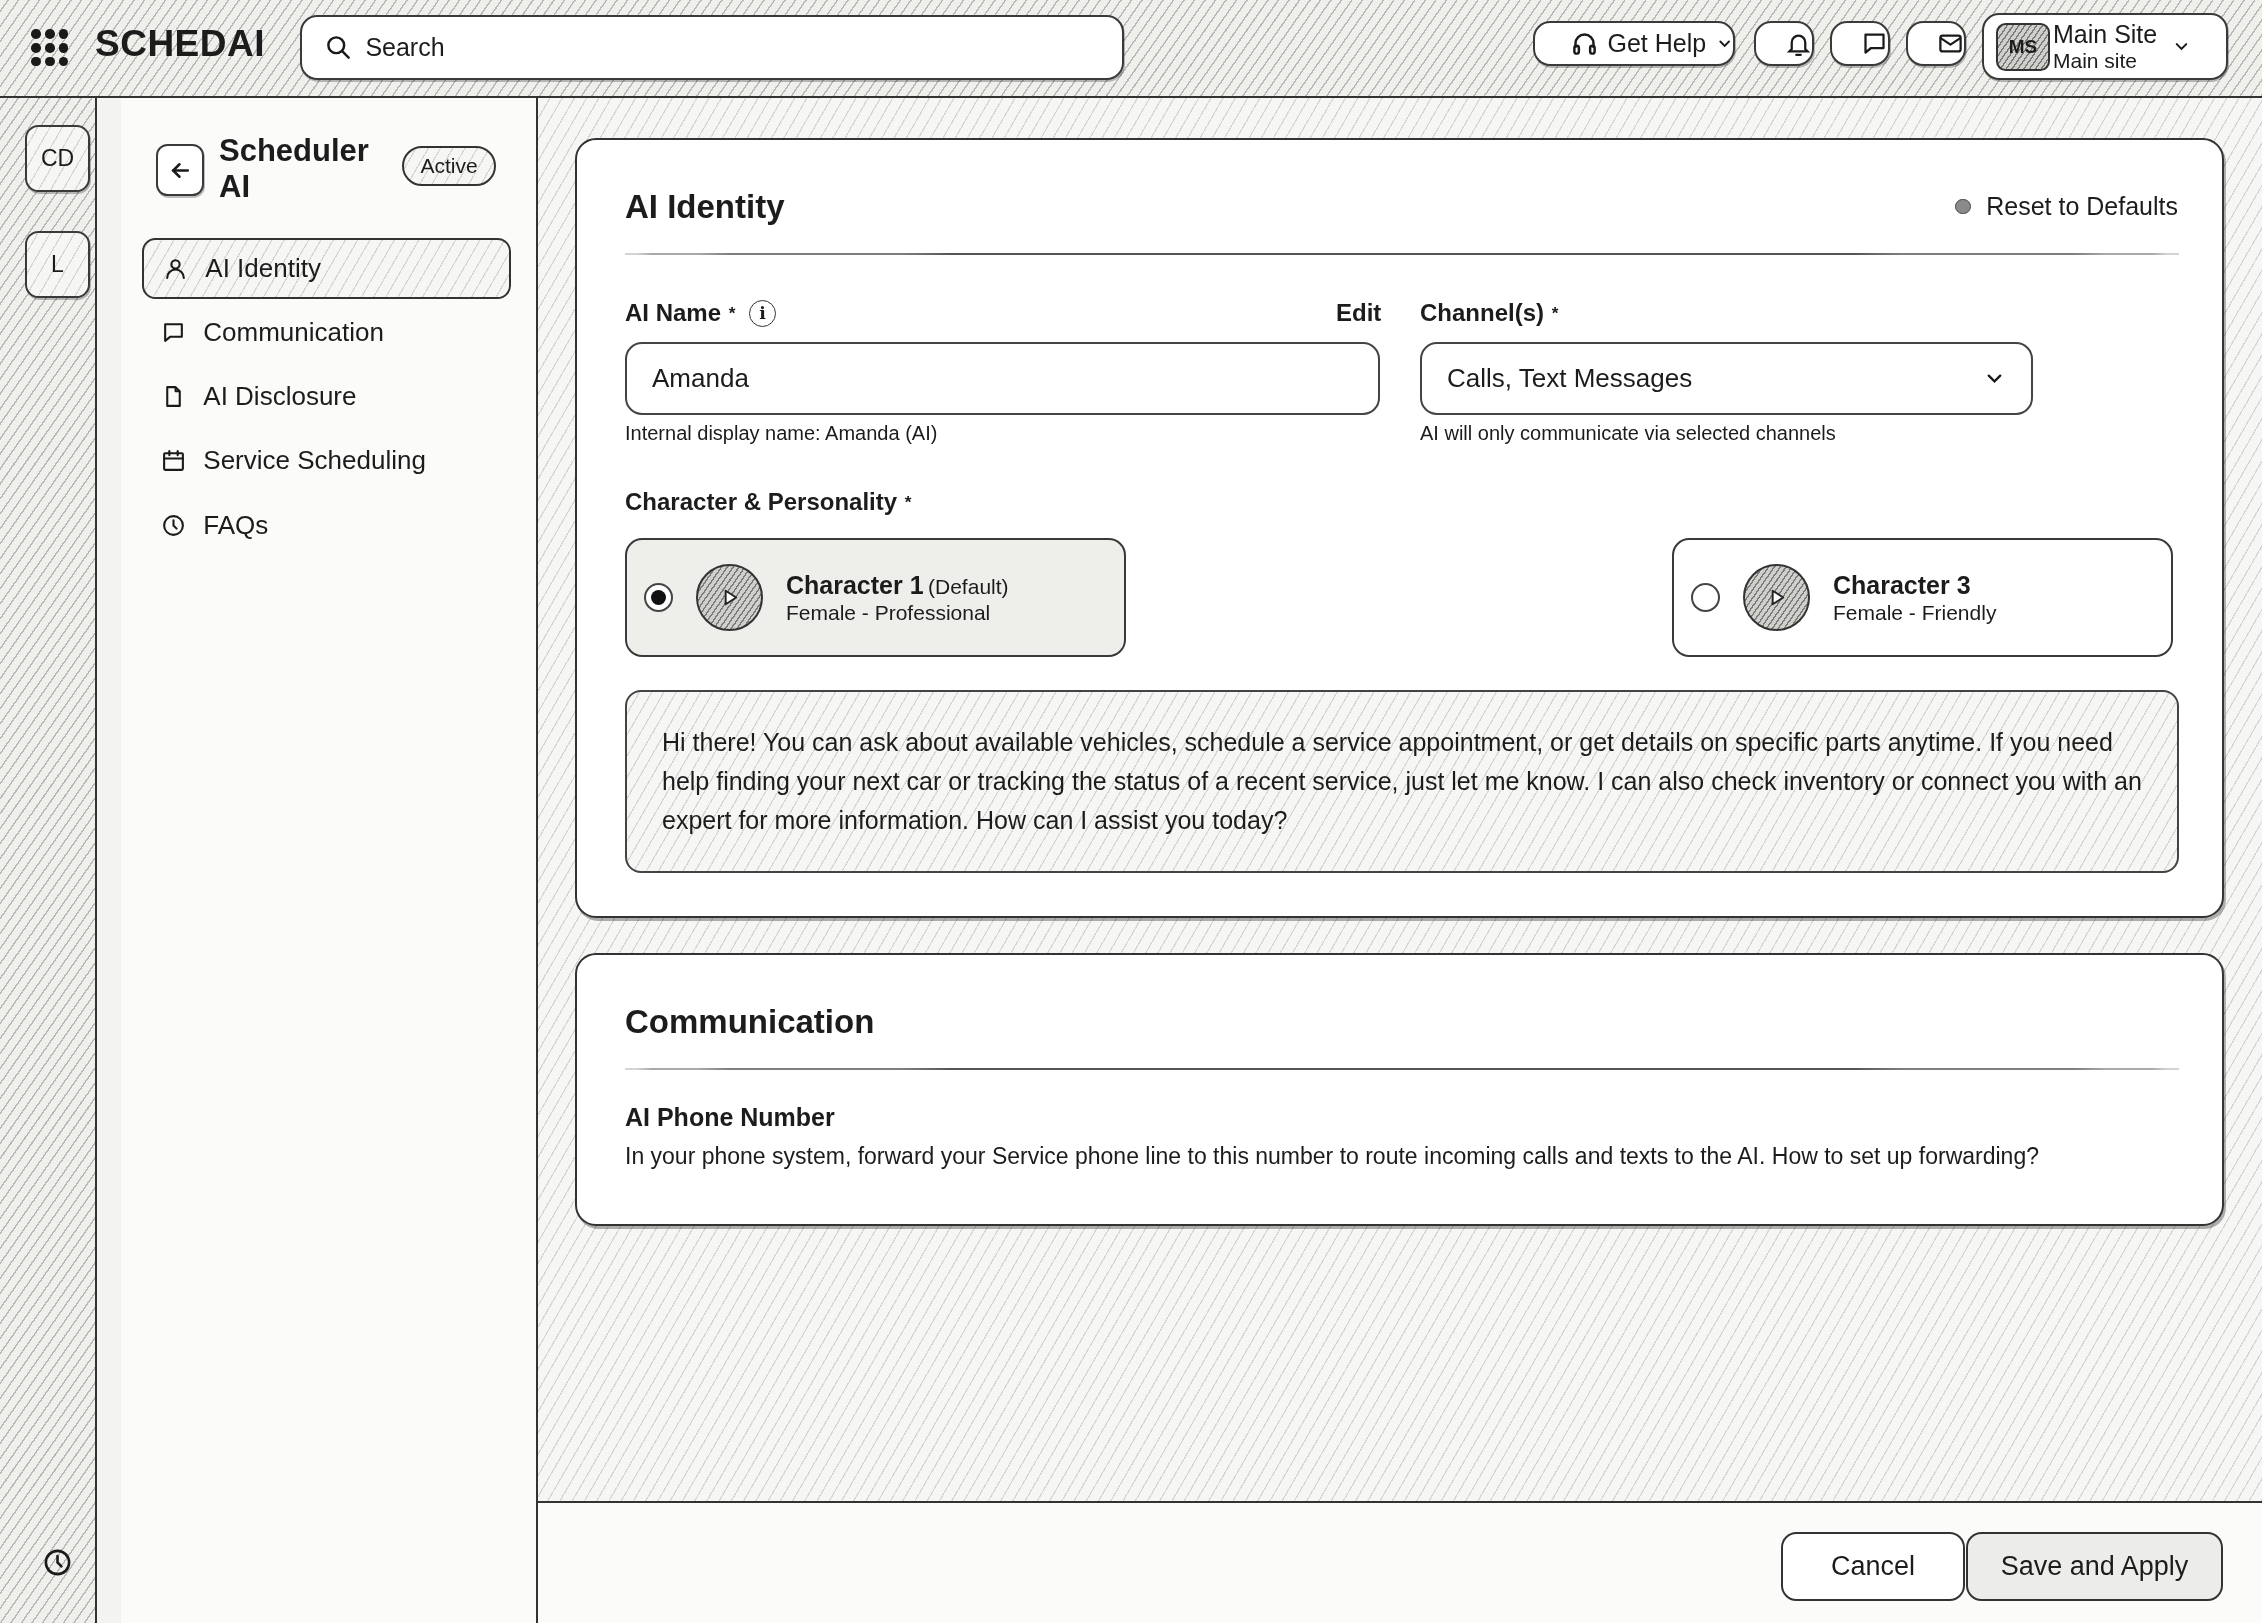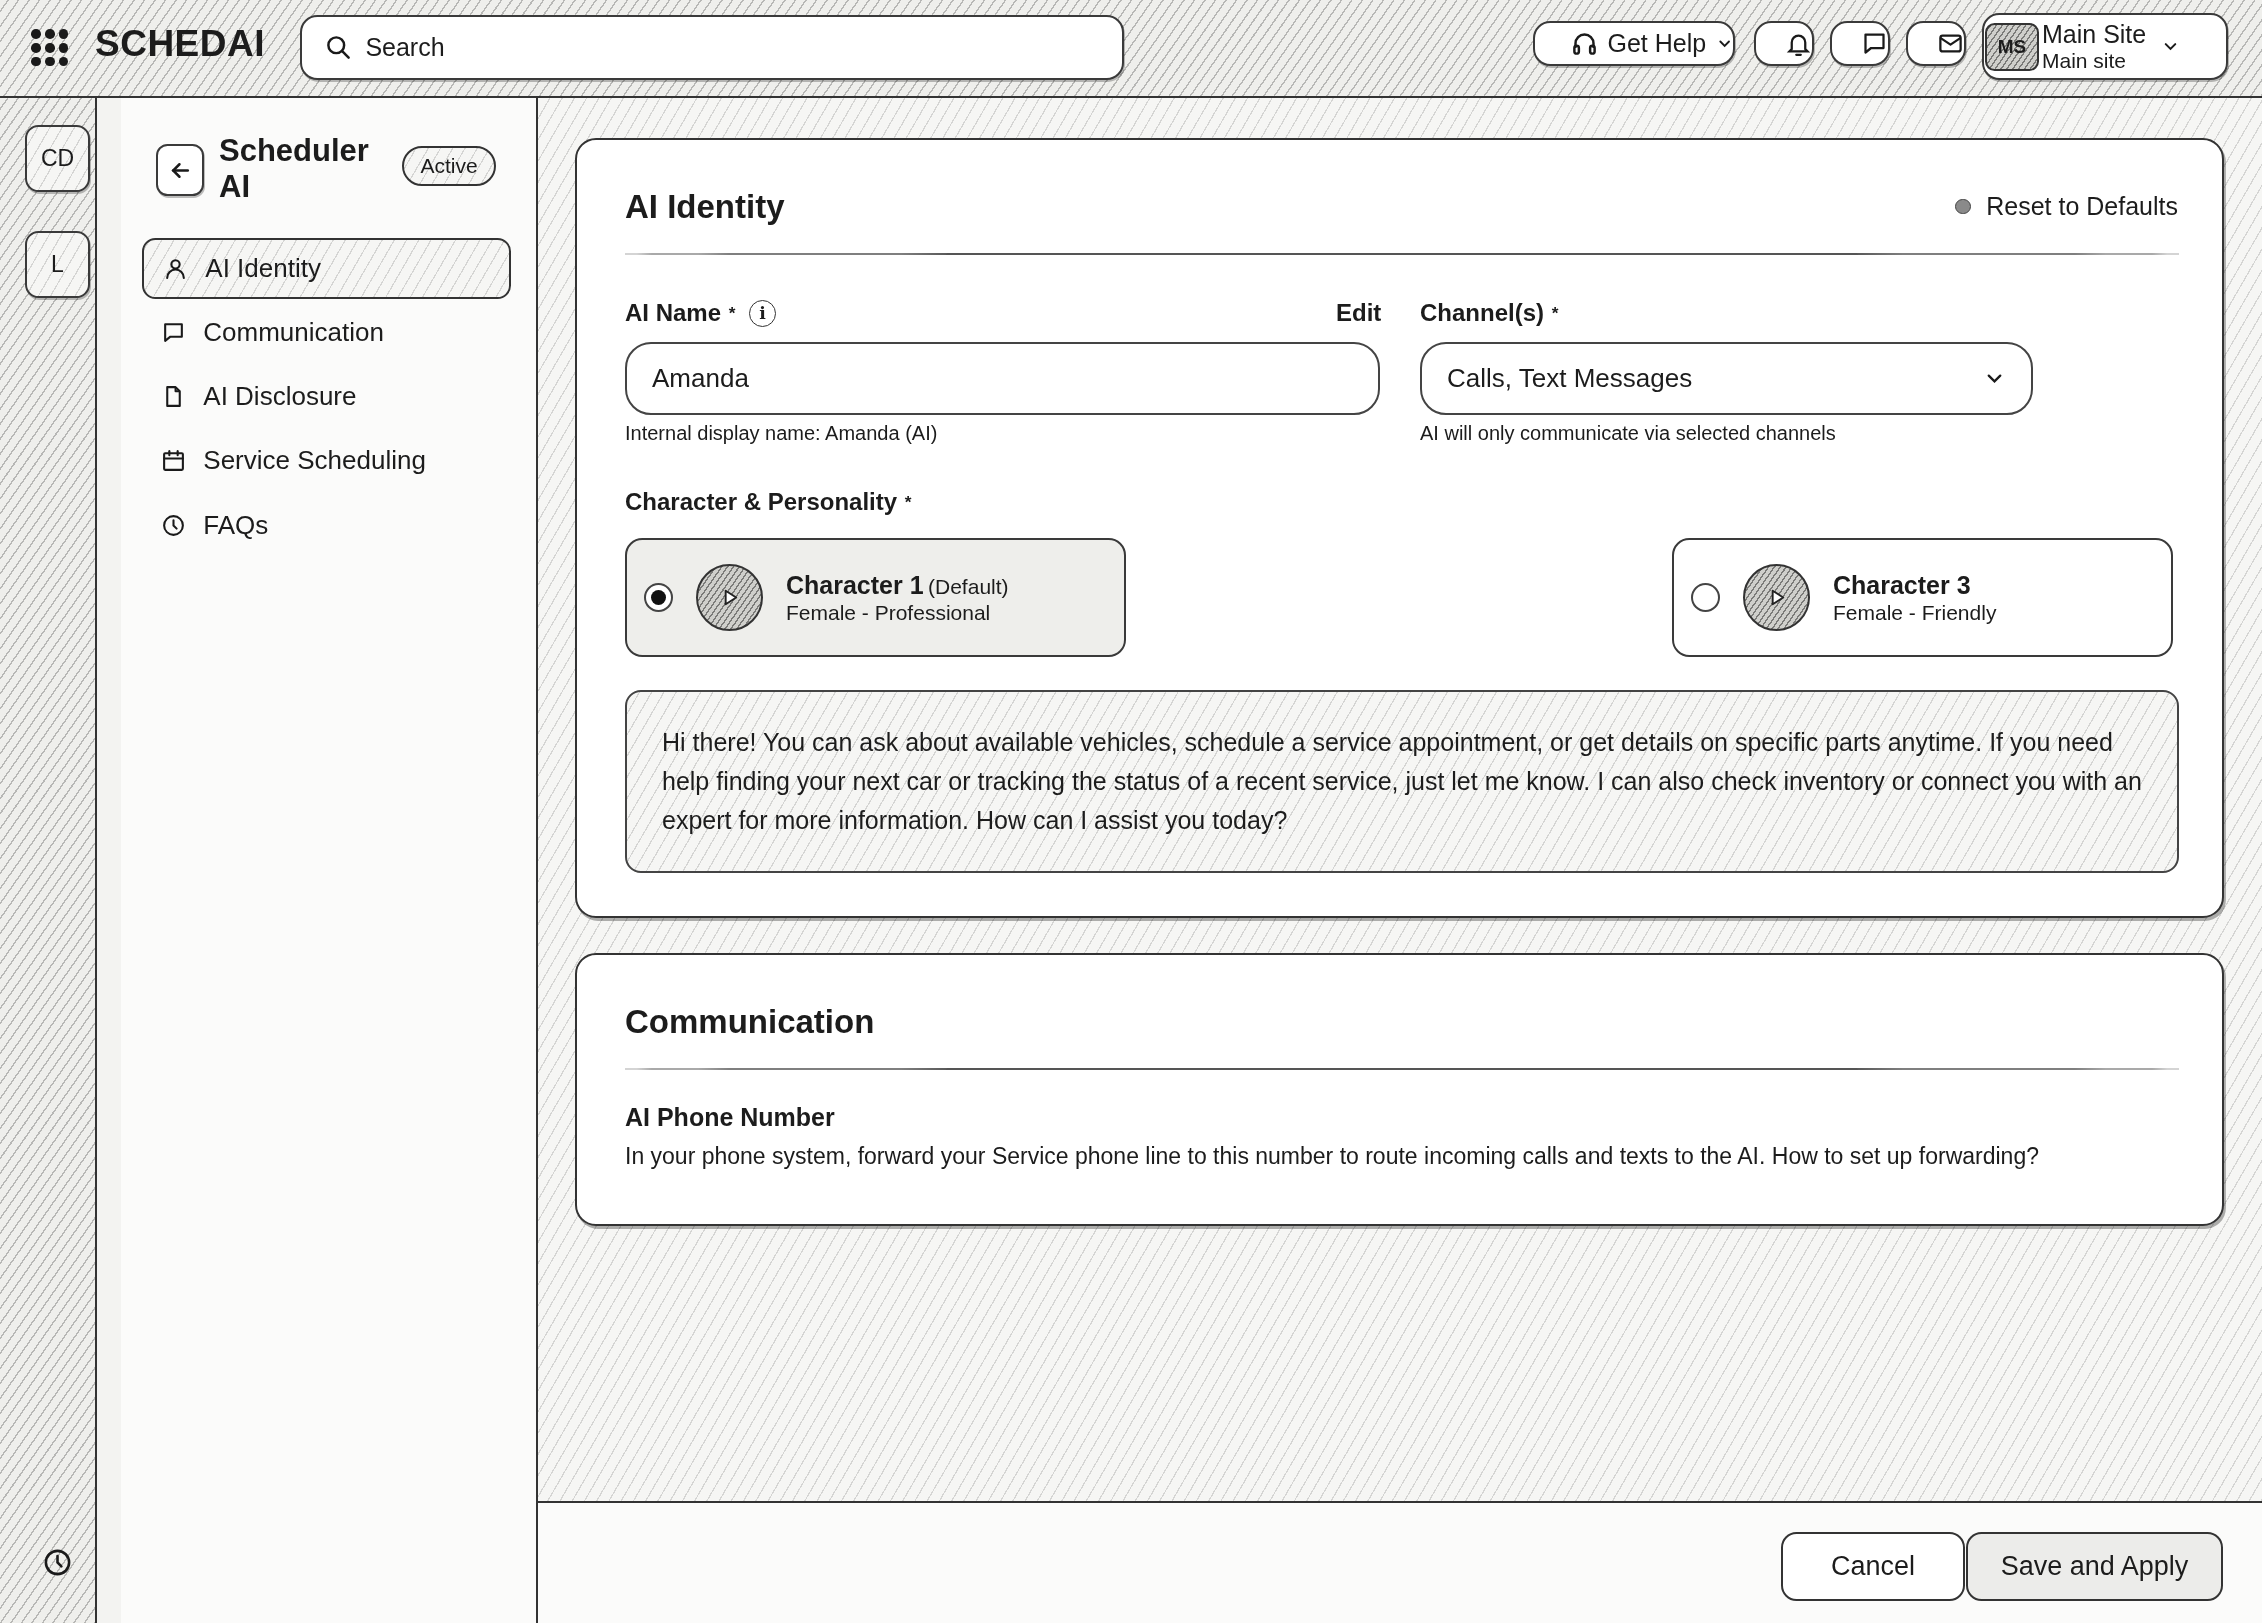--- a/index.html
+++ b/index.html
@@ -37,21 +37,21 @@
   #grid-icon span { width: 9.6px; height: 9.6px; background: #1a1a1a; border-radius: 50%; }
   #brand { position: absolute; left: 95px; top: 23px; font-size: 37px; font-weight: bold; letter-spacing: 0.5px; }
   #search { position: absolute; left: 300px; top: 15.4px; width: 824px; height: 65px; background: #fff; display: flex; align-items: center; padding-left: 23px; }
   #search input { border: none; outline: none; font-size: 25px; font-family: "Liberation Sans", sans-serif; background: transparent; margin-left: 13.4px; width: 749px; color: #1c1c1c; }
   #search input::placeholder { color: #1c1c1c; }
   .top-btn { position: absolute; top: 21px; height: 45px; background: #fff; display: flex; align-items: center; justify-content: flex-end; cursor: pointer; }
   #get-help { left: 1533px; width: 202px; font-size: 25px; gap: 9.6px; }
   #bell-btn { left: 1754px; width: 60px; }
   #chat-btn { left: 1830px; width: 60px; }
   #mail-btn { left: 1906px; width: 60px; }
-  #site-switch { left: 1982px; width: 246px; height: 67px; top: 13.4px; justify-content: flex-start; padding-left: 1px; gap: 3px; }
+  #site-switch { left: 1982px; width: 246px; height: 67px; top: 13.4px; justify-content: flex-start; padding-left: 12px; gap: 3px; }
   #site-avatar { width: 54px; height: 48px; border: 2.4px solid #333; border-radius: 9.6px; display: flex; align-items: center; justify-content: center; font-size: 19px; font-weight: bold; }
   #site-text { display: flex; flex-direction: column; line-height: 1.15; }
   #site-name { font-size: 25px; }
   #site-sub { font-size: 21px; }
   #site-chev { margin-left: 11.5px; }
 
   
   #rail { position: absolute; left: 0; top: 98px; width: 97px; height: 1526px; border-right: 2.9px solid #333; }
   .rail-btn { position: absolute; left: 25px; width: 65px; height: 67px; display: flex; align-items: center; justify-content: center; font-size: 23px; cursor: pointer; border-radius: 13.4px; }
   #rail-cd { top: 27px; }
@@ -72,21 +72,21 @@
   #identity-card { left: 37px; top: 40px; width: 1649px; height: 780px; }
   #comm-card { left: 37px; top: 855px; width: 1649px; height: 273px; }
   .card-title { position: absolute; left: 48px; font-size: 33px; font-weight: bold; }
   .card-rule { position: absolute; left: 48px; width: 1554px; height: 0; border-top: 2.4px solid #555; border-radius: 40%; }
   #reset { position: absolute; right: 44px; top: 52px; display: flex; align-items: center; gap: 15.4px; font-size: 25px; cursor: pointer; }
   #reset-dot { width: 15.4px; height: 15.4px; border-radius: 50%; background: #8a8a8a; border: 1.9px solid #444; }
   .field-label { position: absolute; font-size: 24px; font-weight: bold; display: flex; align-items: center; gap: 7.7px; }
   .req { font-size: 17.3px; vertical-align: super; }
   .info-icon { width: 27px; height: 27px; border: 1.9px solid #333; border-radius: 50%; display: inline-flex; align-items: center; justify-content: center; font-size: 17.3px; font-family: "DejaVu Serif", serif; margin-left: 5.8px; cursor: pointer; }
   #edit-link { position: absolute; left: 759px; top: 159px; font-size: 24px; font-weight: bold; cursor: pointer; }
-  .input-box { position: absolute; height: 73px; background: #fff; border: 2.9px solid #444; border-radius: 26px; display: flex; align-items: center; padding: 0 25px; font-size: 26px; }
+  .input-box { position: absolute; height: 73px; background: #fff; border: 2.9px solid #444; border-radius: 17px; display: flex; align-items: center; padding: 0 25px; font-size: 26px; }
   .input-box input { border: none; outline: none; font-size: 26px; font-family: "Liberation Sans", sans-serif; width: 100%; background: transparent; color: #1c1c1c; }
   .helper { position: absolute; font-size: 20px; }
   .char-card { position: absolute; top: 398px; width: 501px; height: 119px; border: 2.9px solid #3a3a3a; border-radius: 17.3px; background: #fff; display: flex; align-items: center; padding-left: 17px; cursor: pointer; }
   .char-radio { width: 29px; height: 29px; border-radius: 50%; border: 2.4px solid #444; background: #fff; display: flex; align-items: center; justify-content: center; flex-shrink: 0; }
   .char-radio .dot { width: 15.4px; height: 15.4px; border-radius: 50%; background: #111; }
   .char-avatar { width: 67px; height: 67px; border-radius: 50%; border: 2.4px solid #333; margin-left: 23px; display: flex; align-items: center; justify-content: center; flex-shrink: 0; }
   .char-text { margin-left: 23px; line-height: 1.2; }
   .char-name { font-size: 25px; font-weight: bold; }
   .char-default { font-size: 21px; font-weight: normal; }
   .char-desc { font-size: 21px; }

